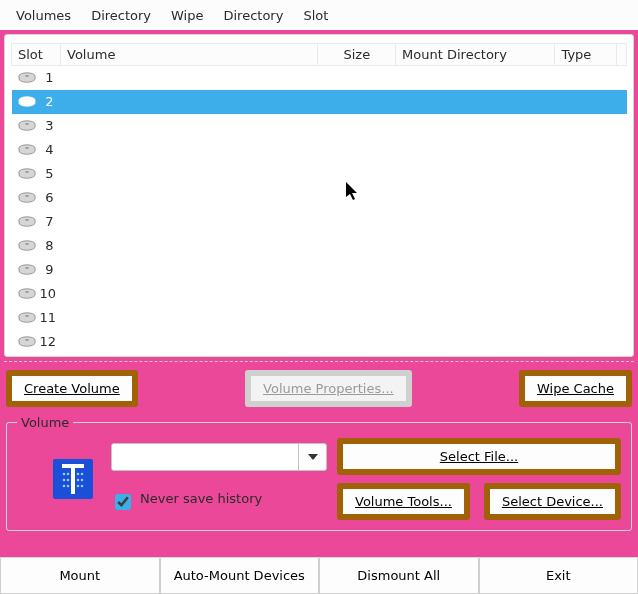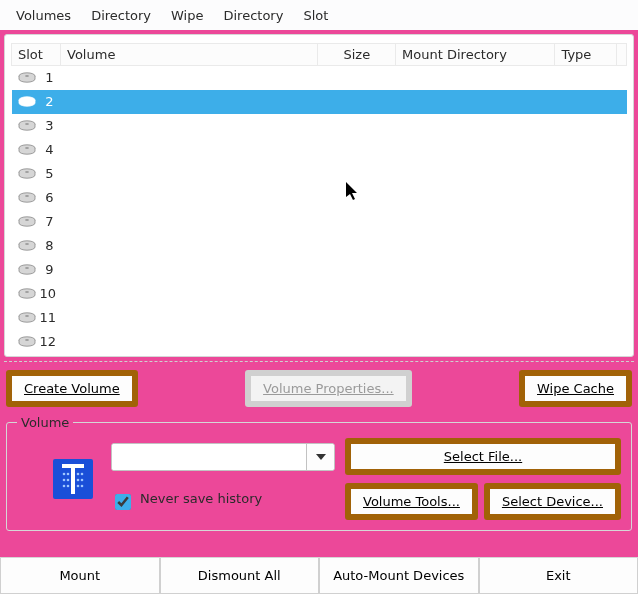--- a/index.html
+++ b/index.html
@@ -25,21 +25,21 @@
   button.btn:disabled { color:#9a9a9a; background:#f3f3f3; border-color:#d0d0d0; cursor:default;}
   fieldset.volume-box { margin:8px 6px 6px 6px; border:1px solid #d6d6d6; border-radius:3px; padding:8px 10px 10px 10px;}
   fieldset.volume-box legend { padding:0 4px; font-size:13px; color:#2b2b2b;}
   .vol-grid { display:grid; grid-template-columns:48px 1fr auto; grid-template-rows:auto auto; column-gap:10px; row-gap:8px; align-items:center;padding-left:36px;}
   .logo { width:40px; height:40px; background:#1a4fd8; border-radius:2px; display:flex; align-items:center; justify-content:center; grid-row:1 / span 2;}
   .combo { display:flex; border:1px solid #c2c2c2; border-radius:3px; overflow:hidden; height:28px; background:#fff;}
   .combo input { border:0; outline:0; flex:1; padding:0 8px; font:inherit; background:#fff;}
   .combo .drop { width:28px; display:flex; align-items:center; justify-content:center; border-left:1px solid #c2c2c2; background:#fdfdfd; cursor:pointer;}
   .check-wrap { display:flex; gap:6px;}
   .check-wrap input[type=checkbox]{ width:16px; height:16px; accent-color:#3daee9;}
-  .row2-right { display:flex; gap:6px;}
+  .row2-right { display:flex; gap:14px;}
   .bottom-bar { position:absolute; left:0; right:0; bottom:0; display:flex; border-top:1px solid #d6d6d6;}
   .bottom-bar button { flex:1; font:inherit; padding:10px 4px; background:#fdfdfd; border:1px solid #d0d0d0; border-top:0; border-radius:0; margin:0; cursor:pointer;}
   .bottom-bar button + button { border-left:1px solid #d0d0d0;}
   .cursor { position:absolute; left:346px; top:182px; pointer-events:none;}
 </style>
 </head>
 <body>
 
 <div class="window">
 
@@ -336,21 +336,21 @@
 
       <div class="row2-right">
         <button class="btn" style="min-width:126px"><span>Volume Tools...</span></button>
         <button class="btn" style="min-width:126px"><span>Select Device...</span></button>
       </div>
     </div>
   </fieldset>
 
   <div class="bottom-bar">
     <button><span>Mount</span></button>
+    <button><span>Auto-Mount Devices</span></button>
     <button><span>Dismount All</span></button>
-    <button><span>Auto-Mount Devices</span></button>
     <button><span>Exit</span></button>
   </div>
 
   <svg class="cursor" width="14" height="20" viewBox="0 0 14 20">
     <path d="M0 0 L0 15 L4 12 L7 18 L9 17 L6 11 L11 11 Z" fill="#000"></path>
   </svg>
 </div>
 
 </body></html>

